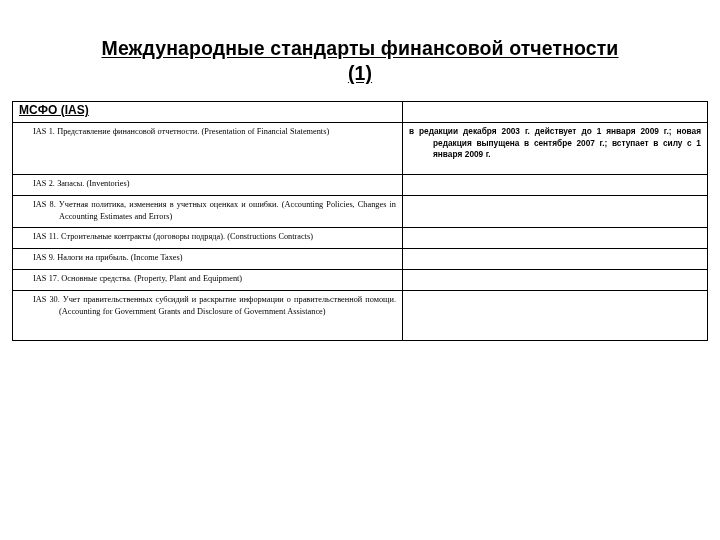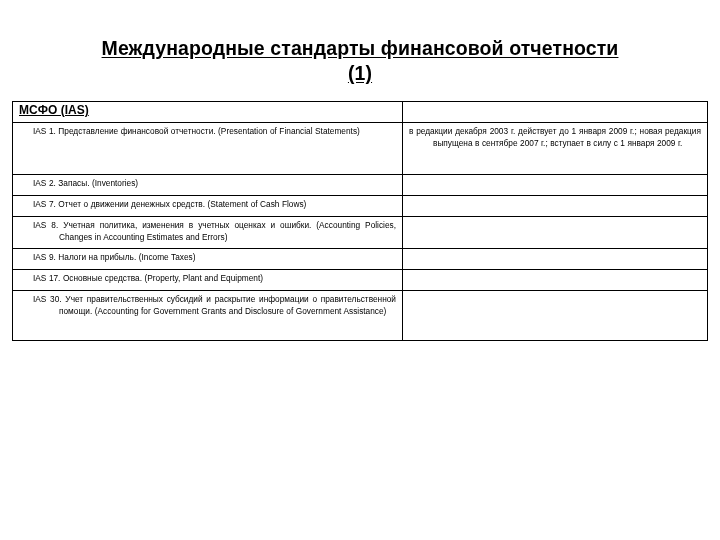--- a/index.html
+++ b/index.html
@@ -83,25 +83,27 @@
     text-decoration: underline;
     text-underline-offset: 1px;
     display: inline-block;
   }
 
   
   .hang {
     display: block;
     padding-left: 40px;
     text-indent: -26px;
+    font-family: Liberation Serif, serif;
   }
   .hang-r {
     display: block;
     padding-left: 24px;
     text-indent: -24px;
+    font-weight: bold;
   }
 
   
   .row-tall      { height: 44px; }
   .row-short     { height: 13px; }
   .row-medium    { height: 24px; margin-top: 20px; }
   .row-ias20     { height: 42px; }
 
   .cell-empty { }
 </style>
@@ -142,39 +144,39 @@
 
       <tr>
         <td class="row-short">
           <span class="hang">IAS 2. Запасы. (Inventories)</span>
         </td>
         <td class="row-short cell-empty">
           <span class="hang-r"></span>
         </td>
       </tr>
 
-      <tr>
-        <td class="row-short">
-          <span class="hang">IAS 7. Отчет о движении денежных средств. (Statement of Cash Flows)</span>
-        </td>
-        <td class="row-short cell-empty">
-          <span class="hang-r"></span>
-        </td>
-      </tr>
 
       <tr>
         <td class="row-medium">
           <span class="hang">IAS 8. Учетная политика, изменения в учетных оценках и ошибки. (Accounting Policies, Changes in Accounting Estimates and Errors)</span>
         </td>
         <td class="row-medium cell-empty">
           <span class="hang-r"></span>
         </td>
       </tr>
 
 
+      <tr>
+        <td class="row-short">
+          <span class="hang">IAS 11. Строительные контракты (договоры подряда). (Constructions Contracts)</span>
+        </td>
+        <td class="row-short cell-empty">
+          <span class="hang-r"></span>
+        </td>
+      </tr>
 
       <tr>
         <td class="row-short">
           <span class="hang">IAS 9. Налоги на прибыль. (Income Taxes)</span>
         </td>
         <td class="row-short cell-empty">
           <span class="hang-r"></span>
         </td>
       </tr>
 

